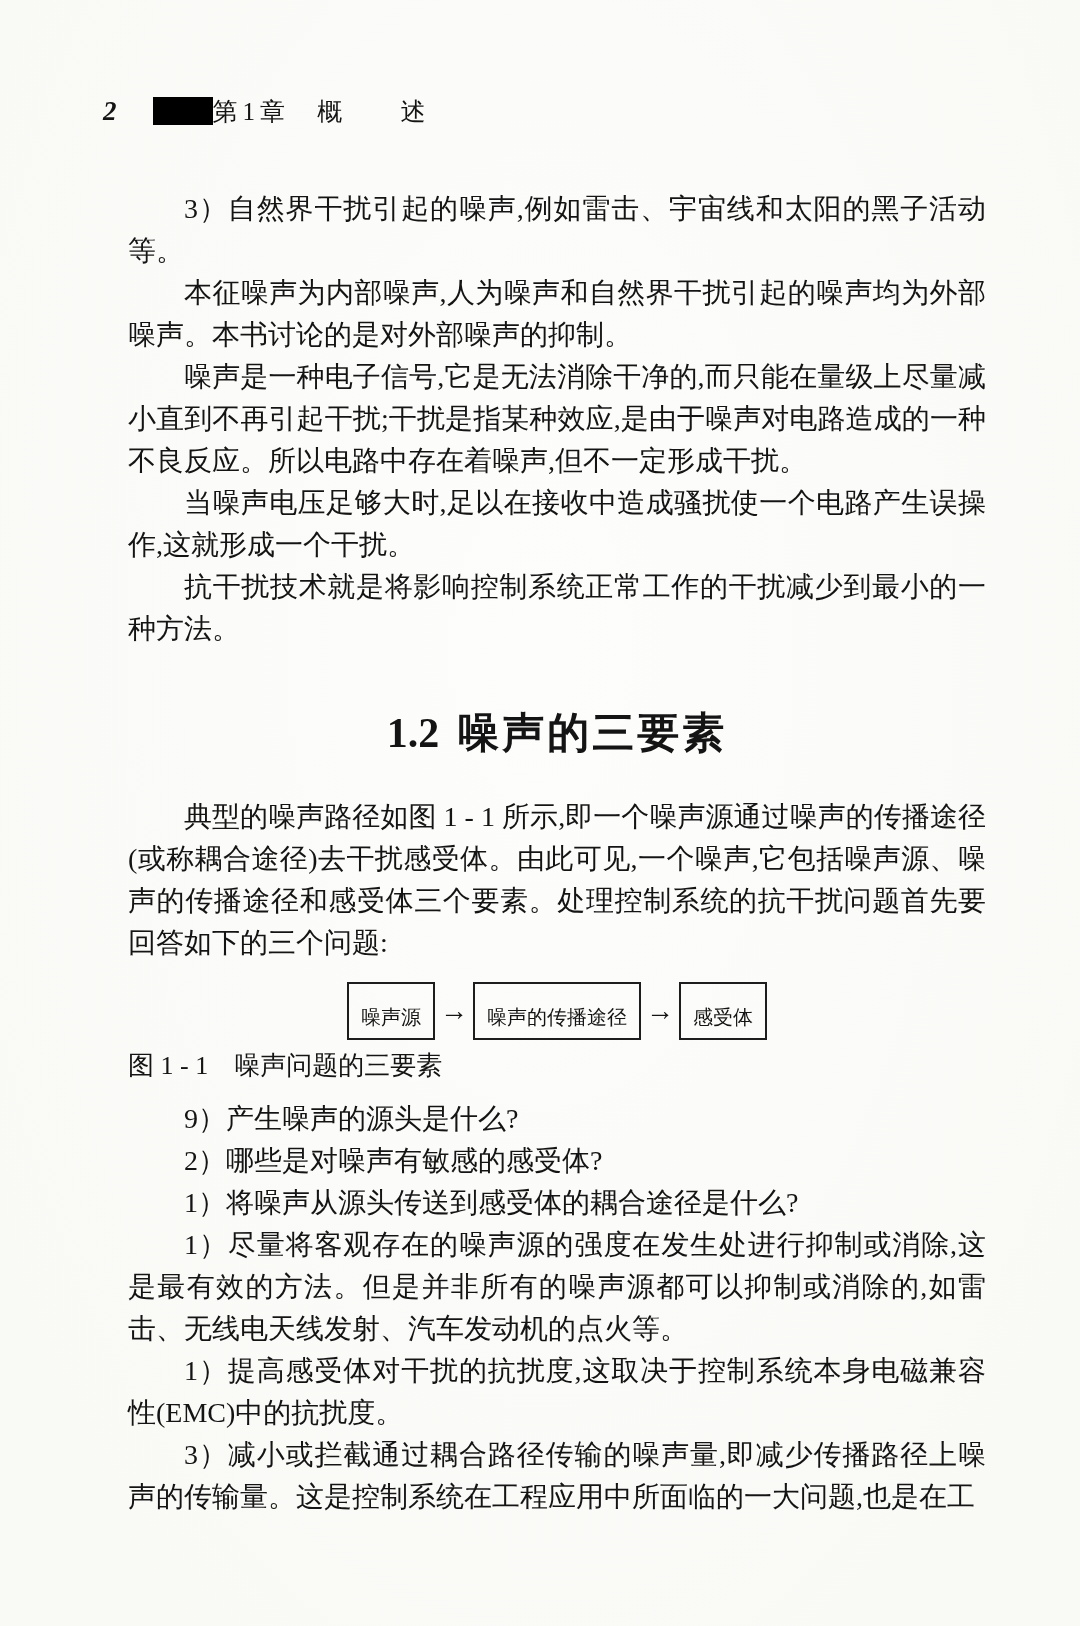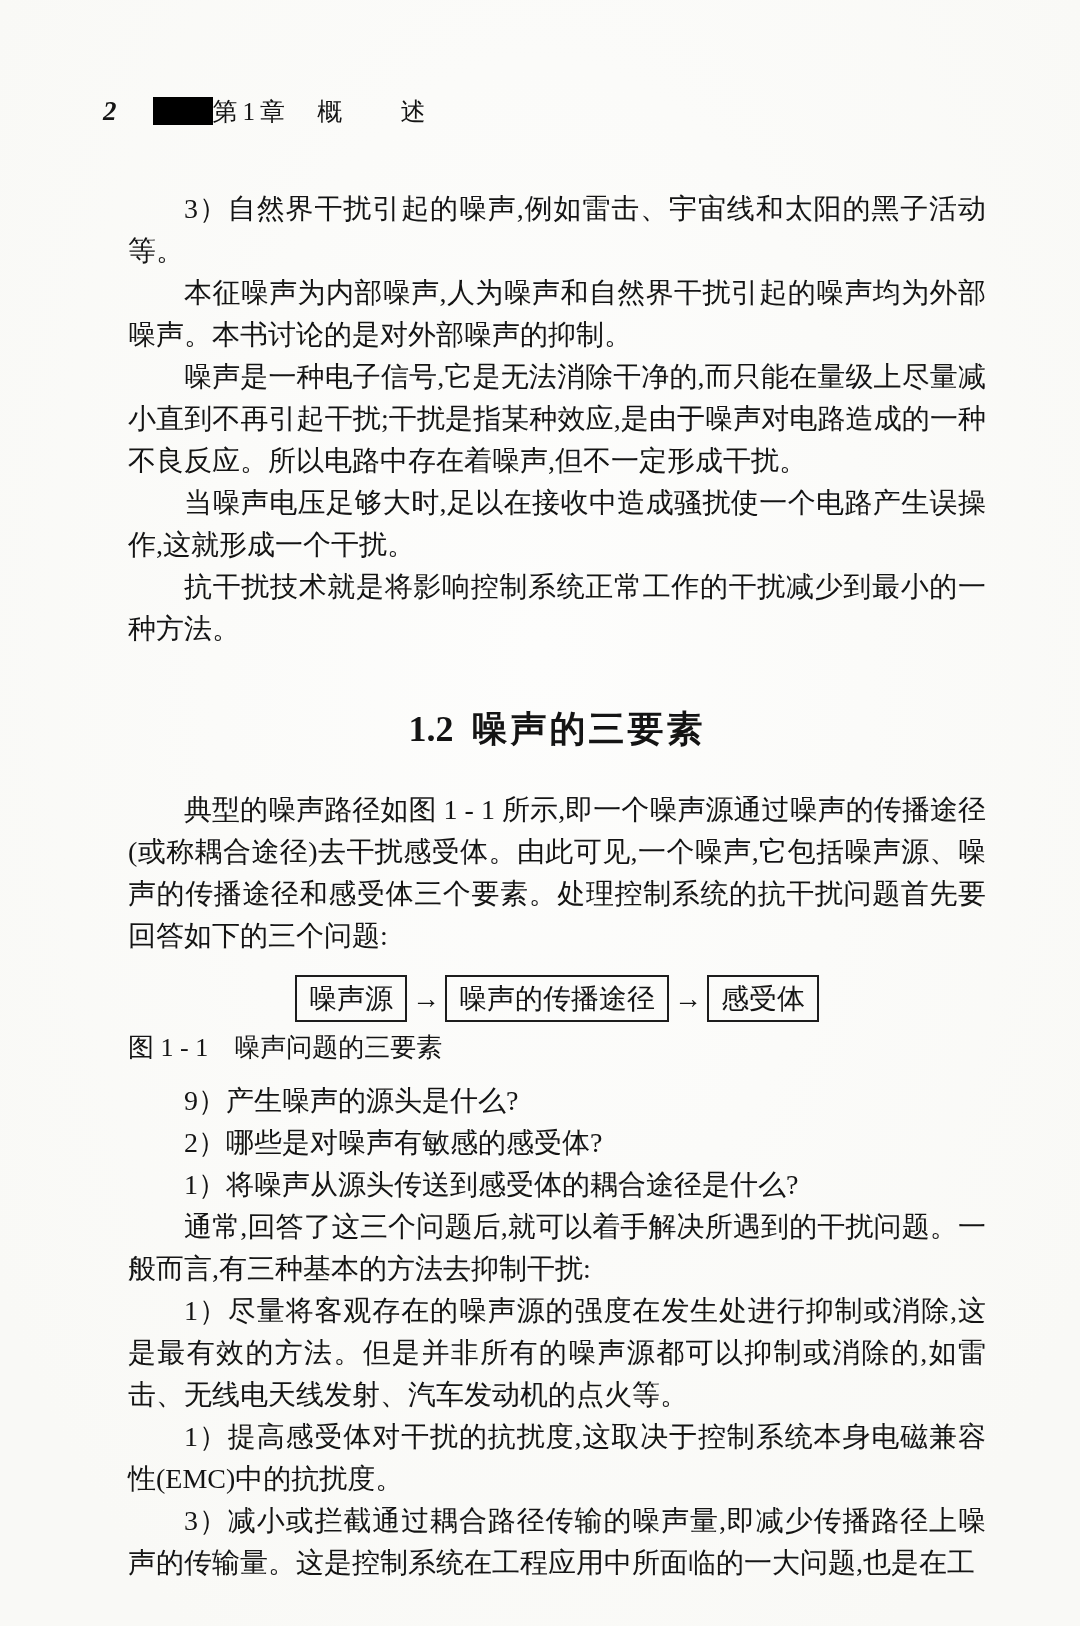--- a/index.html
+++ b/index.html
@@ -59,38 +59,38 @@
   }
   .body-text p {
     margin: 0;
     text-indent: 2em;
   }
 
   
   .section-heading {
     text-align: center;
     font-weight: bold;
-    font-size: 36px;
+    font-size: 42px;
     line-height: 1.2;
     margin: 58px 0 38px 0;
     letter-spacing: 3px;
   }
   .section-heading .sec-num { margin-right: 18px; letter-spacing: 0; }
 
   
   .figure-diagram {
     margin: 18px 0 6px 0;
     display: flex;
     justify-content: center;
     align-items: center;
   }
   .fig-box {
     border: 2px solid #1d1d1d;
-    padding: 4px 12px 3px 12px;
-    font-size: 28px;
+    padding: 15px 12px 3px 12px;
+    font-size: 20px;
     line-height: 36px;
     white-space: nowrap;
     background: transparent;
   }
   .fig-arrow {
     font-size: 28px;
     margin: 0 5px;
     line-height: 1;
   }
   .figure-caption {
@@ -137,20 +137,19 @@
     </div>
 
     <div class="figure-caption">
       <span class="cap-label">图 1 - 1</span><span>噪声问题的三要素</span>
     </div>
 
     <p>9）产生噪声的源头是什么?</p>
     <p>2）哪些是对噪声有敏感的感受体?</p>
     <p>1）将噪声从源头传送到感受体的耦合途径是什么?</p>
 
-    <p>通常,回答了这三个问题后,就可以着手解决所遇到的干扰问题。一般而言,有三种基本的方法去抑制干扰:</p>
     <p>1）尽量将客观存在的噪声源的强度在发生处进行抑制或消除,这是最有效的方法。但是并非所有的噪声源都可以抑制或消除的,如雷击、无线电天线发射、汽车发动机的点火等。</p>
     <p>1）提高感受体对干扰的抗扰度,这取决于控制系统本身电磁兼容性(EMC)中的抗扰度。</p>
     <p>3）减小或拦截通过耦合路径传输的噪声量,即减少传播路径上噪声的传输量。这是控制系统在工程应用中所面临的一大问题,也是在工</p>
 
   </div>
 
 </div>
 
 </body></html>

